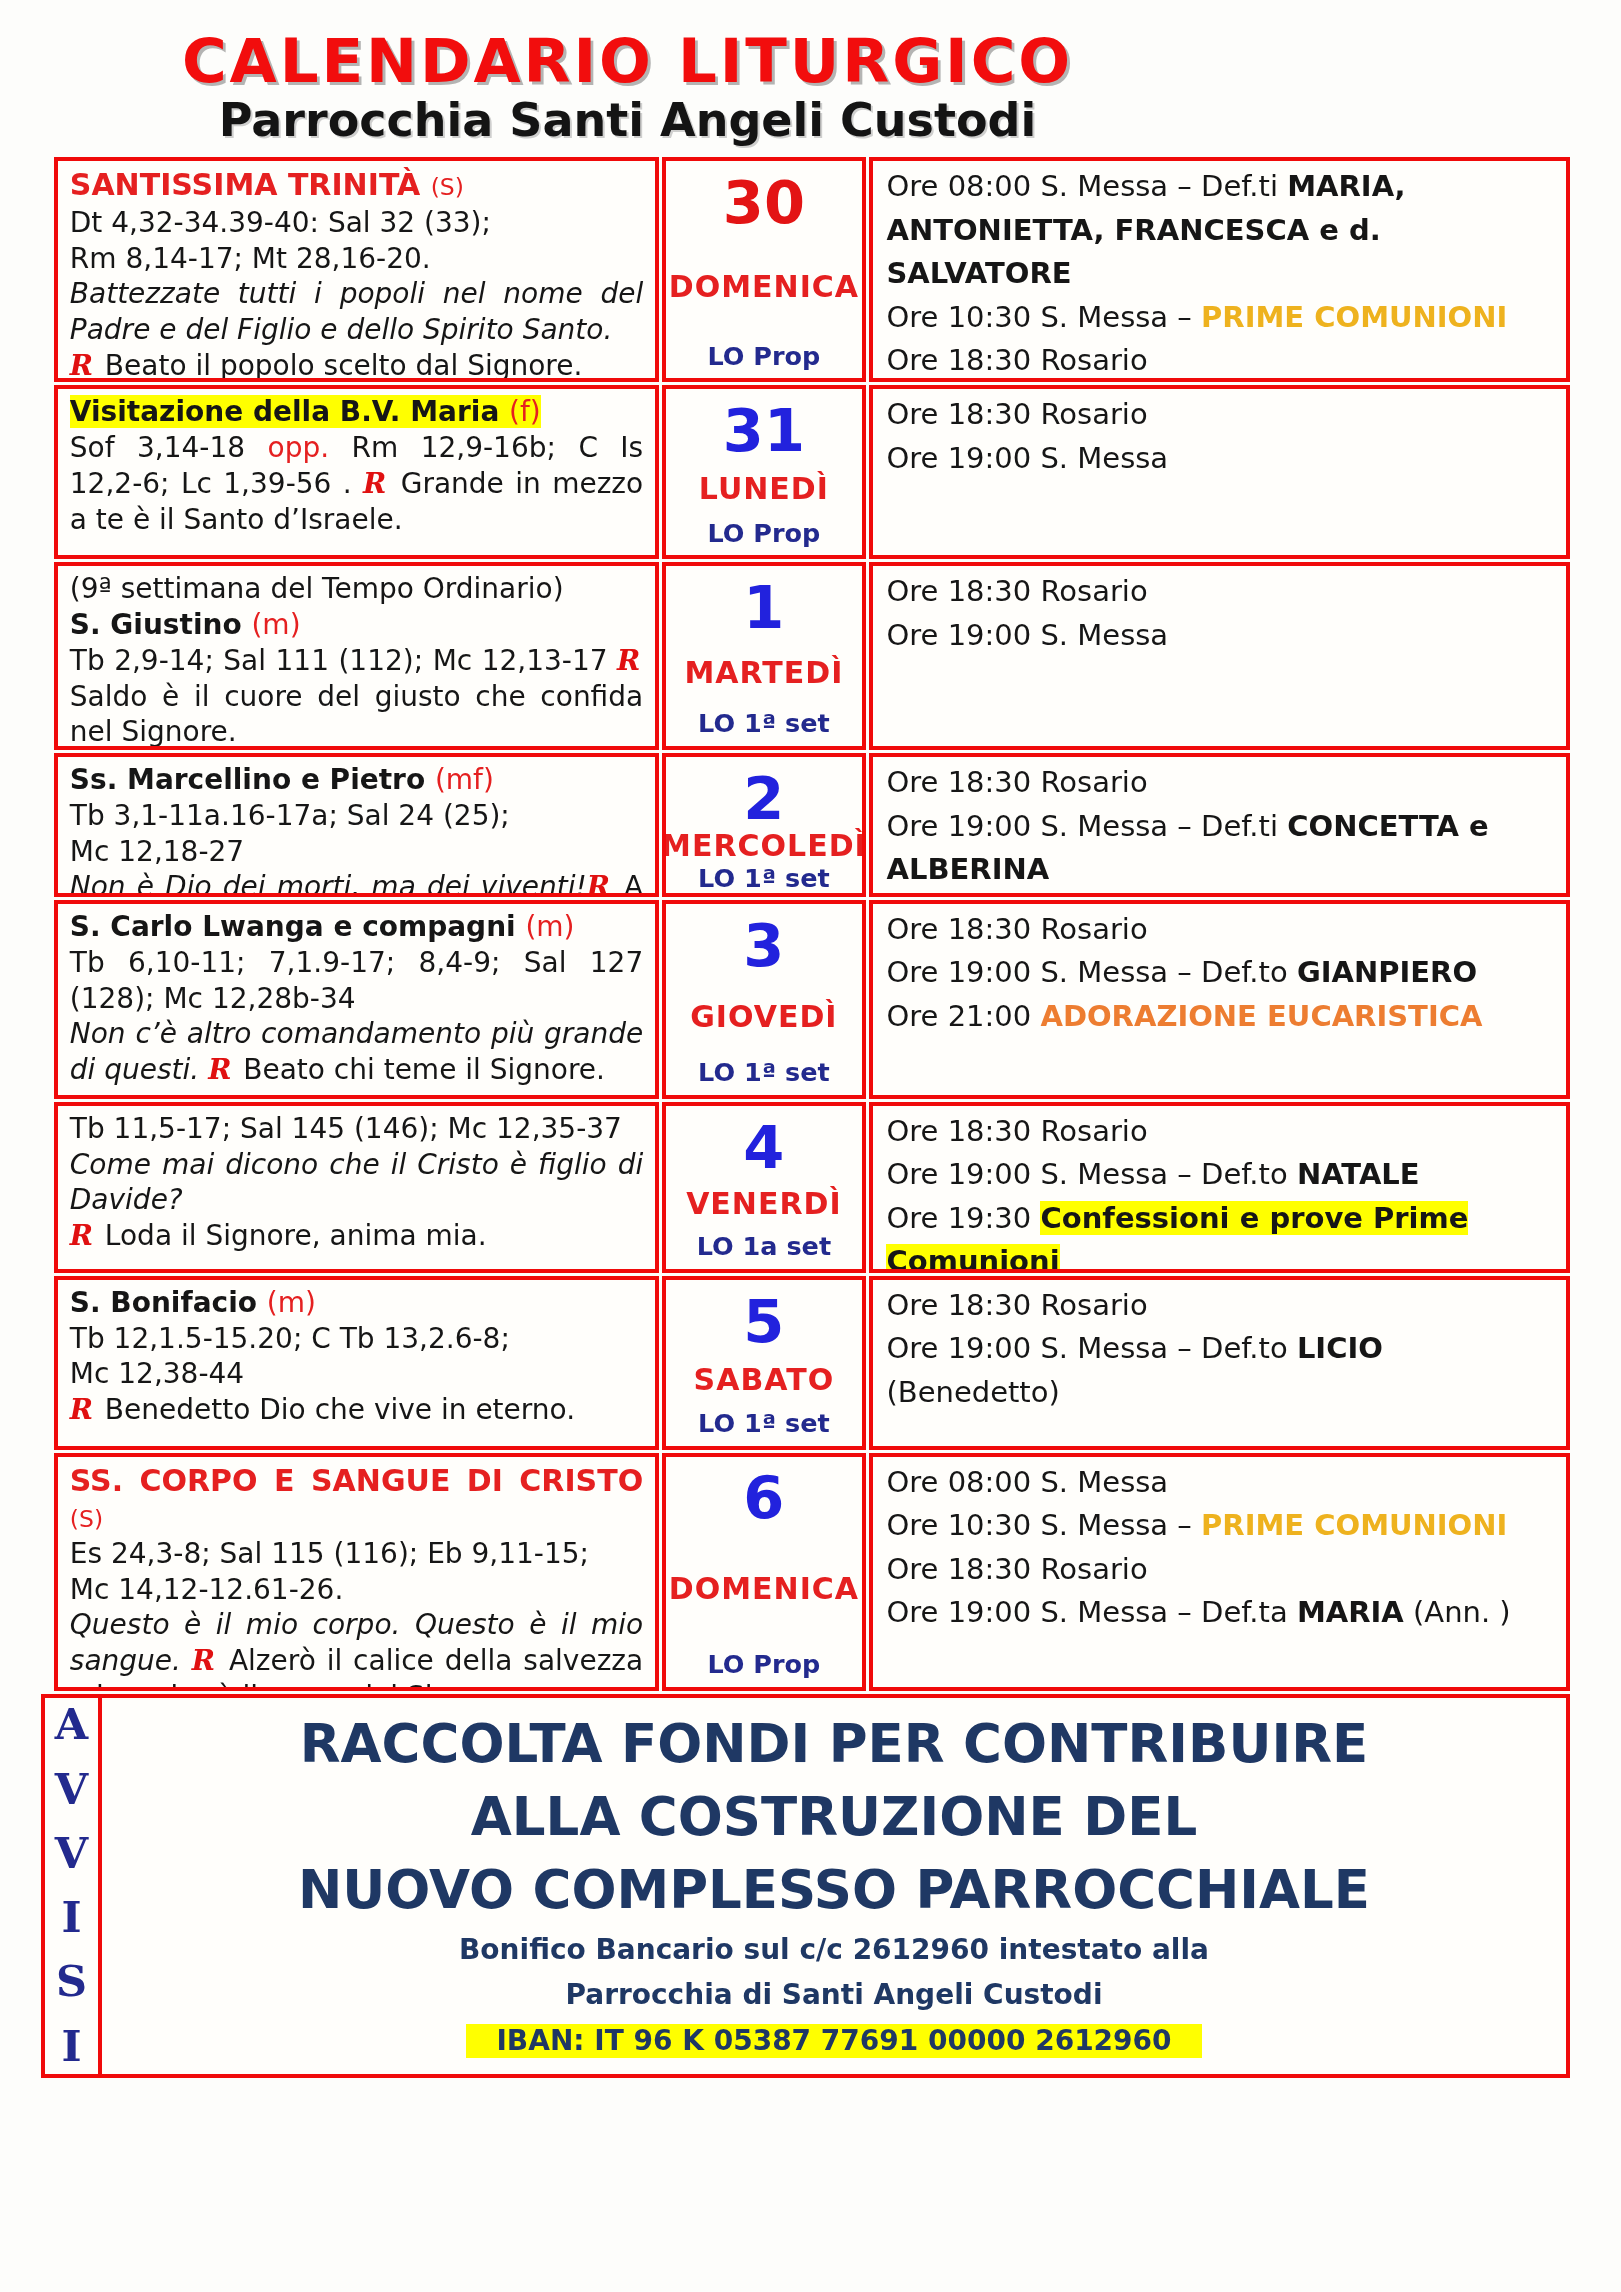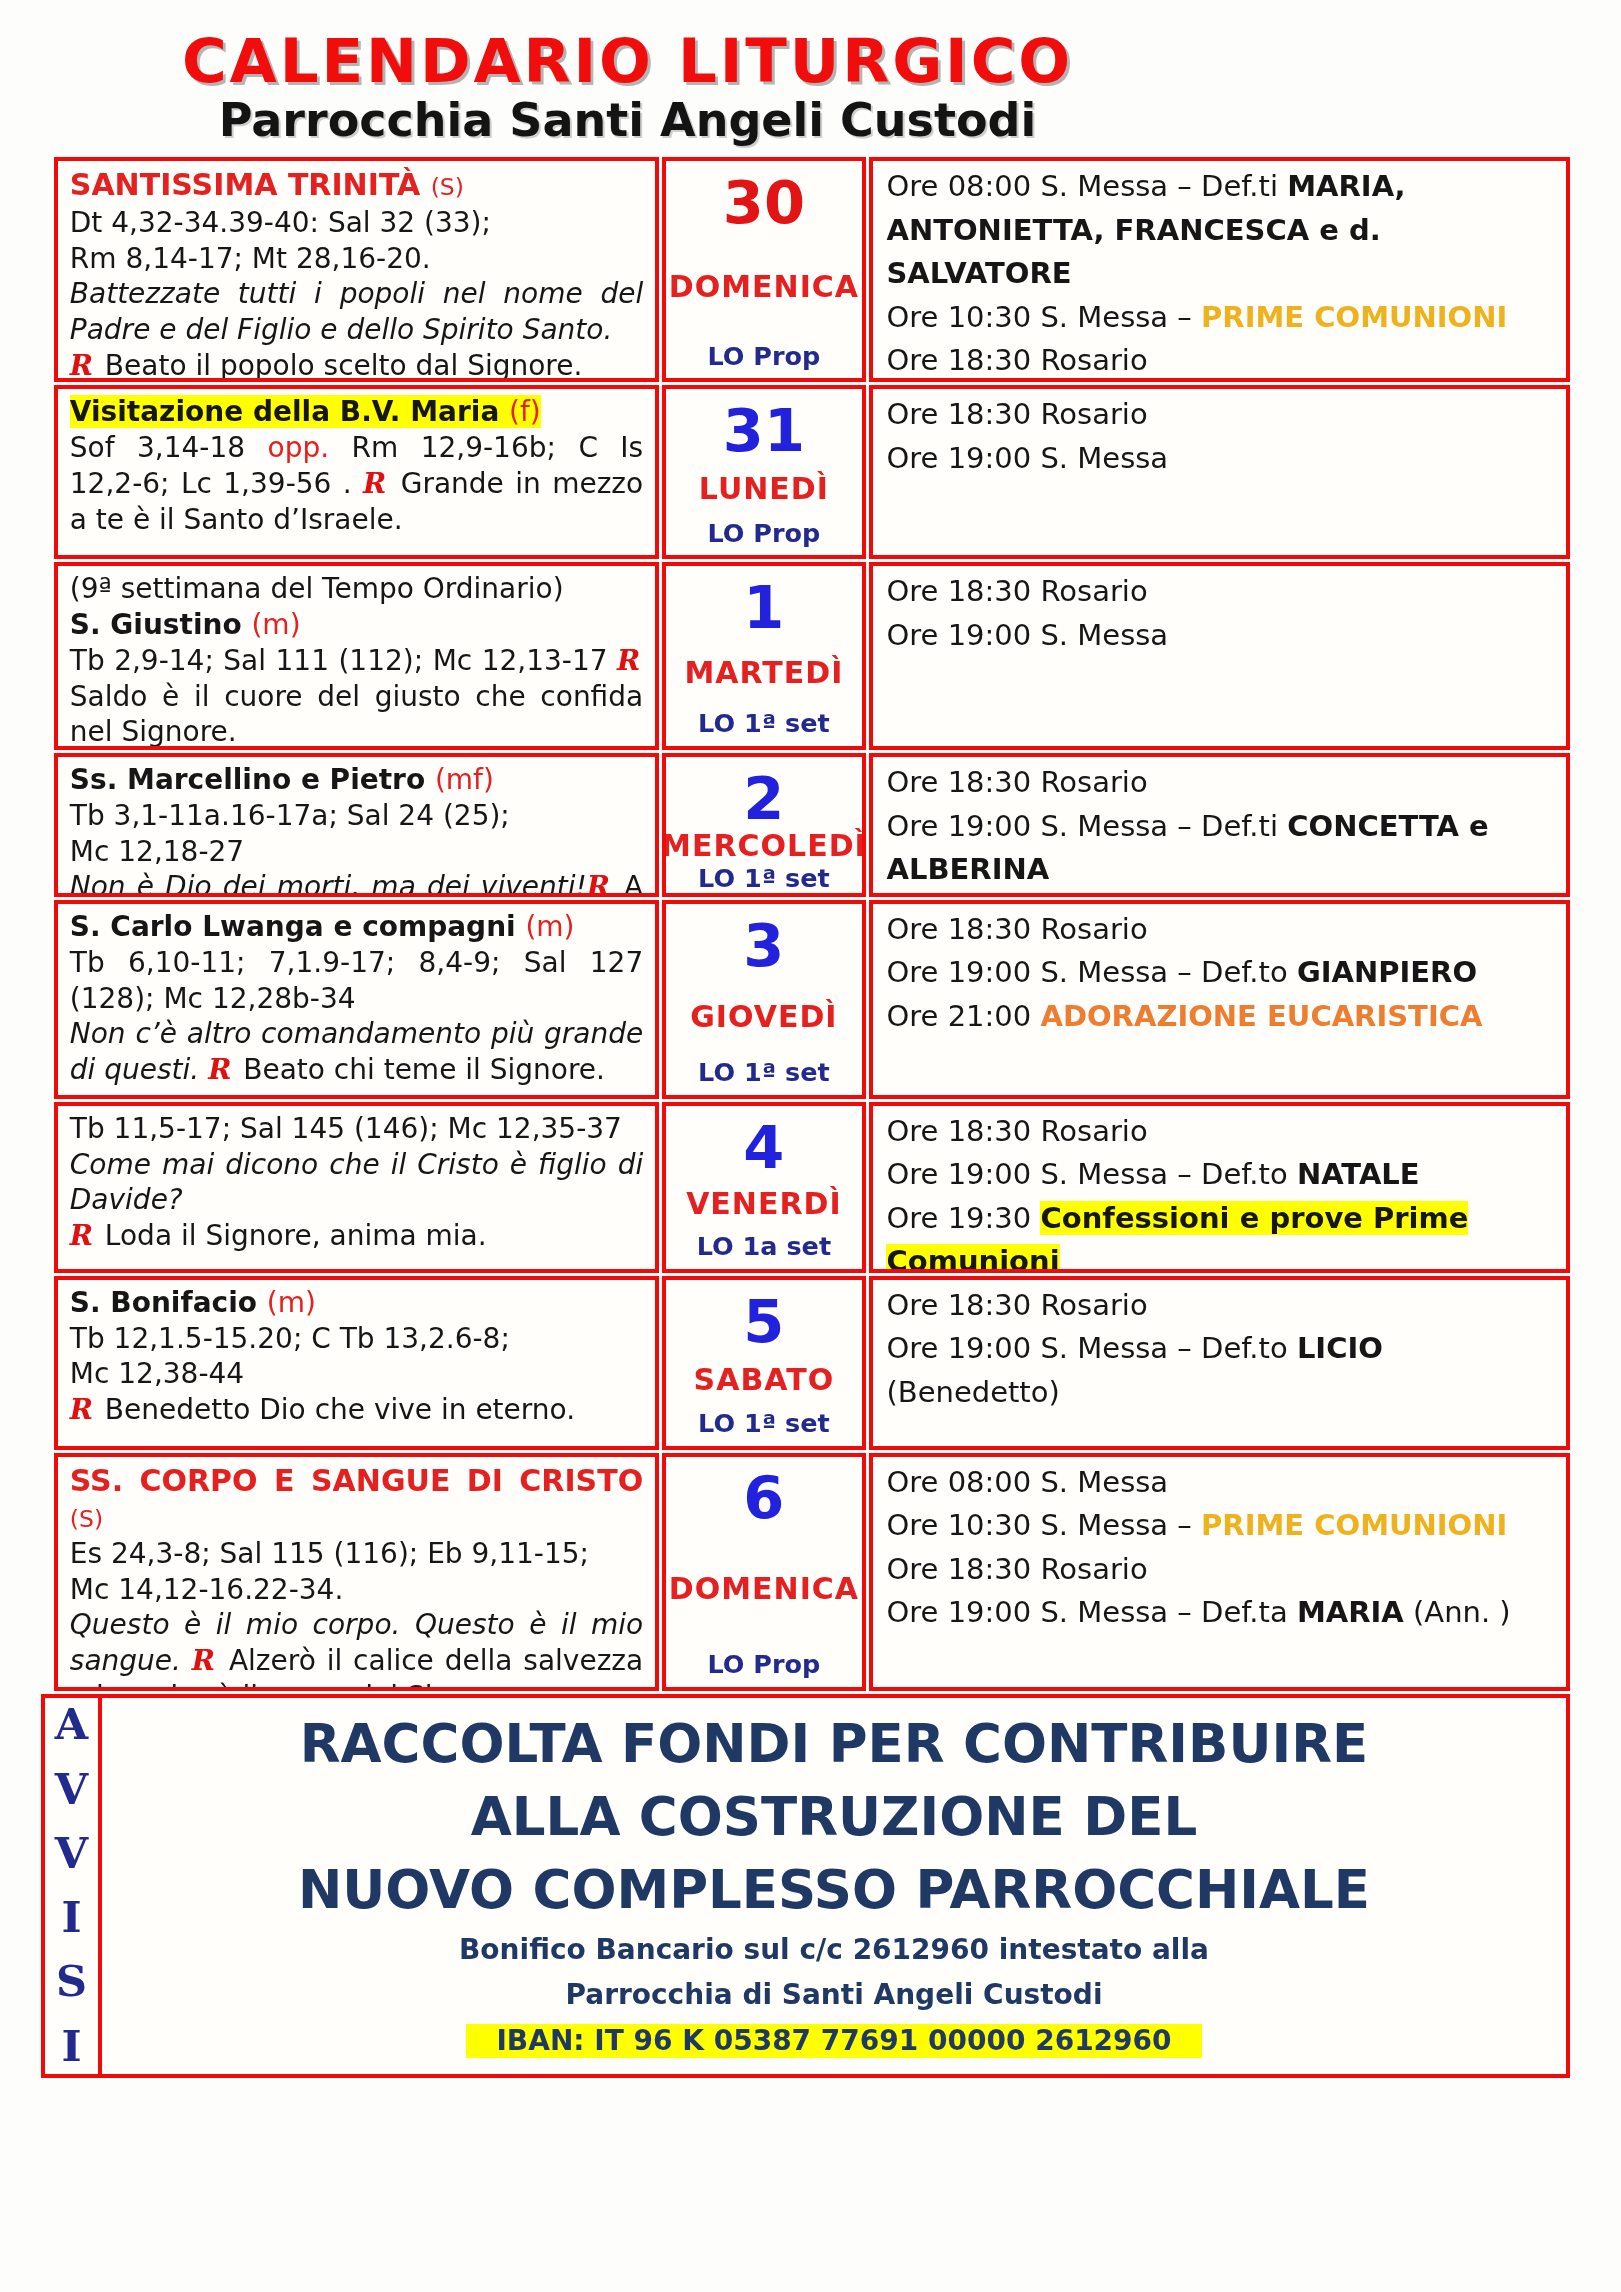--- a/index.html
+++ b/index.html
@@ -200,21 +200,21 @@
         </div>
         <div class="cell right">
           <div class="line"><span class="sp ">Ore 18:30 Rosario</span></div>
           <div class="line"><span class="sp ">Ore 19:00 S. Messa – Def.to </span><span class="sp b">LICIO</span><span class="sp "> (Benedetto)</span></div>
         </div>
       </div>
       <div class="row" style="height: 238px;">
         <div class="cell left">
           <div class="line"><span class="sp feast-red">SS. CORPO E SANGUE DI CRISTO </span><span class="sp red small">(S)</span></div>
           <div class="line"><span class="sp ">Es 24,3-8; Sal 115 (116); Eb 9,11-15;</span></div>
-          <div class="line"><span class="sp ">Mc 14,12-16.22-34.</span></div>
+          <div class="line"><span class="sp ">Mc 14,12-12.61-26.</span></div>
           <div class="line"><span class="sp i">Questo è il mio corpo. Questo è il mio sangue.</span><span class="sp "> </span><span class="sp r-mark">R</span><span class="sp "> Alzerò il calice della salvezza e invocherò il nome del Signore.</span></div>
         </div>
         <div class="cell center">
           <div class="num blue">6</div>
           <div class="wd">DOMENICA</div>
           <div class="lo">LO Prop</div>
         </div>
         <div class="cell right">
           <div class="line"><span class="sp ">Ore 08:00 S. Messa</span></div>
           <div class="line"><span class="sp ">Ore 10:30 S. Messa – </span><span class="sp gold">PRIME COMUNIONI</span></div>

